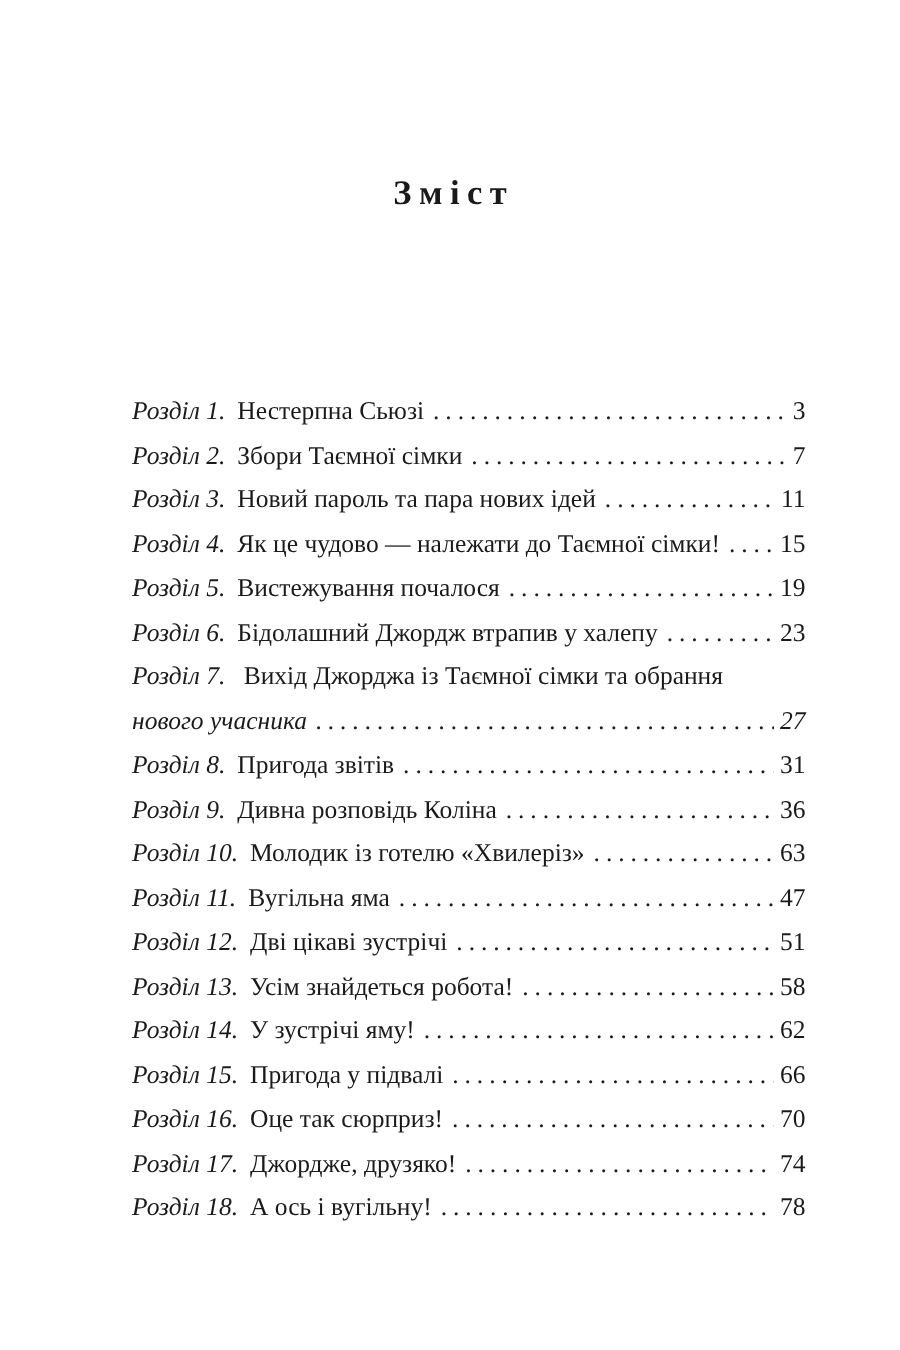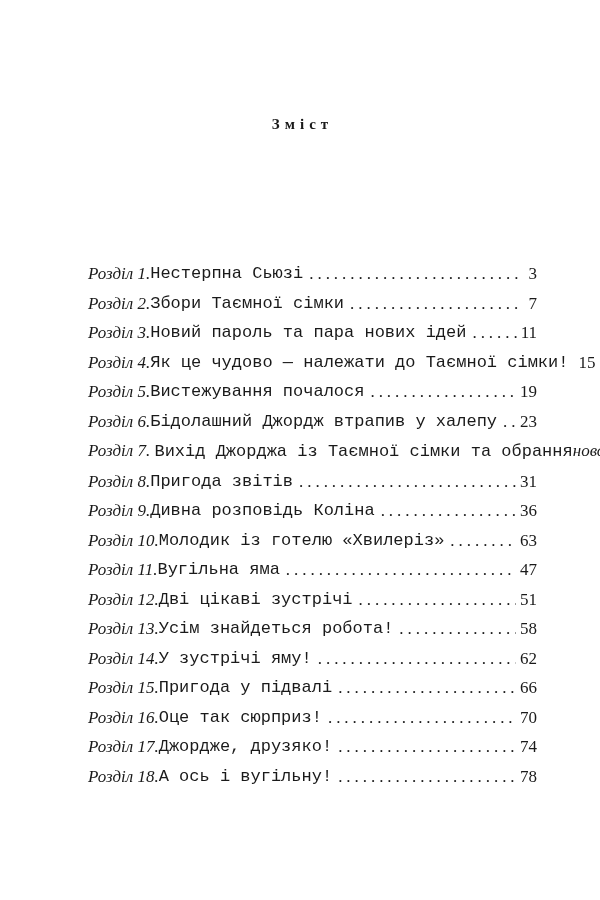--- a/index.html
+++ b/index.html
@@ -14,55 +14,54 @@
       overflow: hidden;
       font-family: "Liberation Serif", "DejaVu Serif", serif;
       color: #1a1a1a;
     }
     .page-title {
       position: absolute;
       top: 116px;
       left: 0;
       width: 600px;
       text-align: center;
-      font-size: 15px;
+      font-size: 23px;
       font-weight: bold;
       letter-spacing: 5px;
       padding-left: 5px;
       box-sizing: border-box;
     }
     .toc {
       position: absolute;
       top: 259px;
       left: 88px;
       width: 449px;
       font-size: 17px;
       line-height: 29.5px;
     }
     .toc-entry {
       display: flex;
       align-items: flex-end;
       width: 100%;
       white-space: nowrap;
     }
     .toc-entry.multi {
-      flex-direction: row;
+      flex-direction: column;
       align-items: stretch;
     }
     .toc-entry .line2 {
       display: flex;
       align-items: baseline;
       font-style: italic;
     }
     .chapter-label {
       font-style: italic;
     }
     .chapter-title {
-      margin-left: 0;
-      font-family: Liberation Mono, monospace;
+      margin-left: 8px;
     }
     .leader {
       flex: 1;
       overflow: hidden;
       margin: 0 4px 0 6px;
       letter-spacing: 3.2px;
       white-space: nowrap;
       color: #1a1a1a;
     }
     .leader::before {

